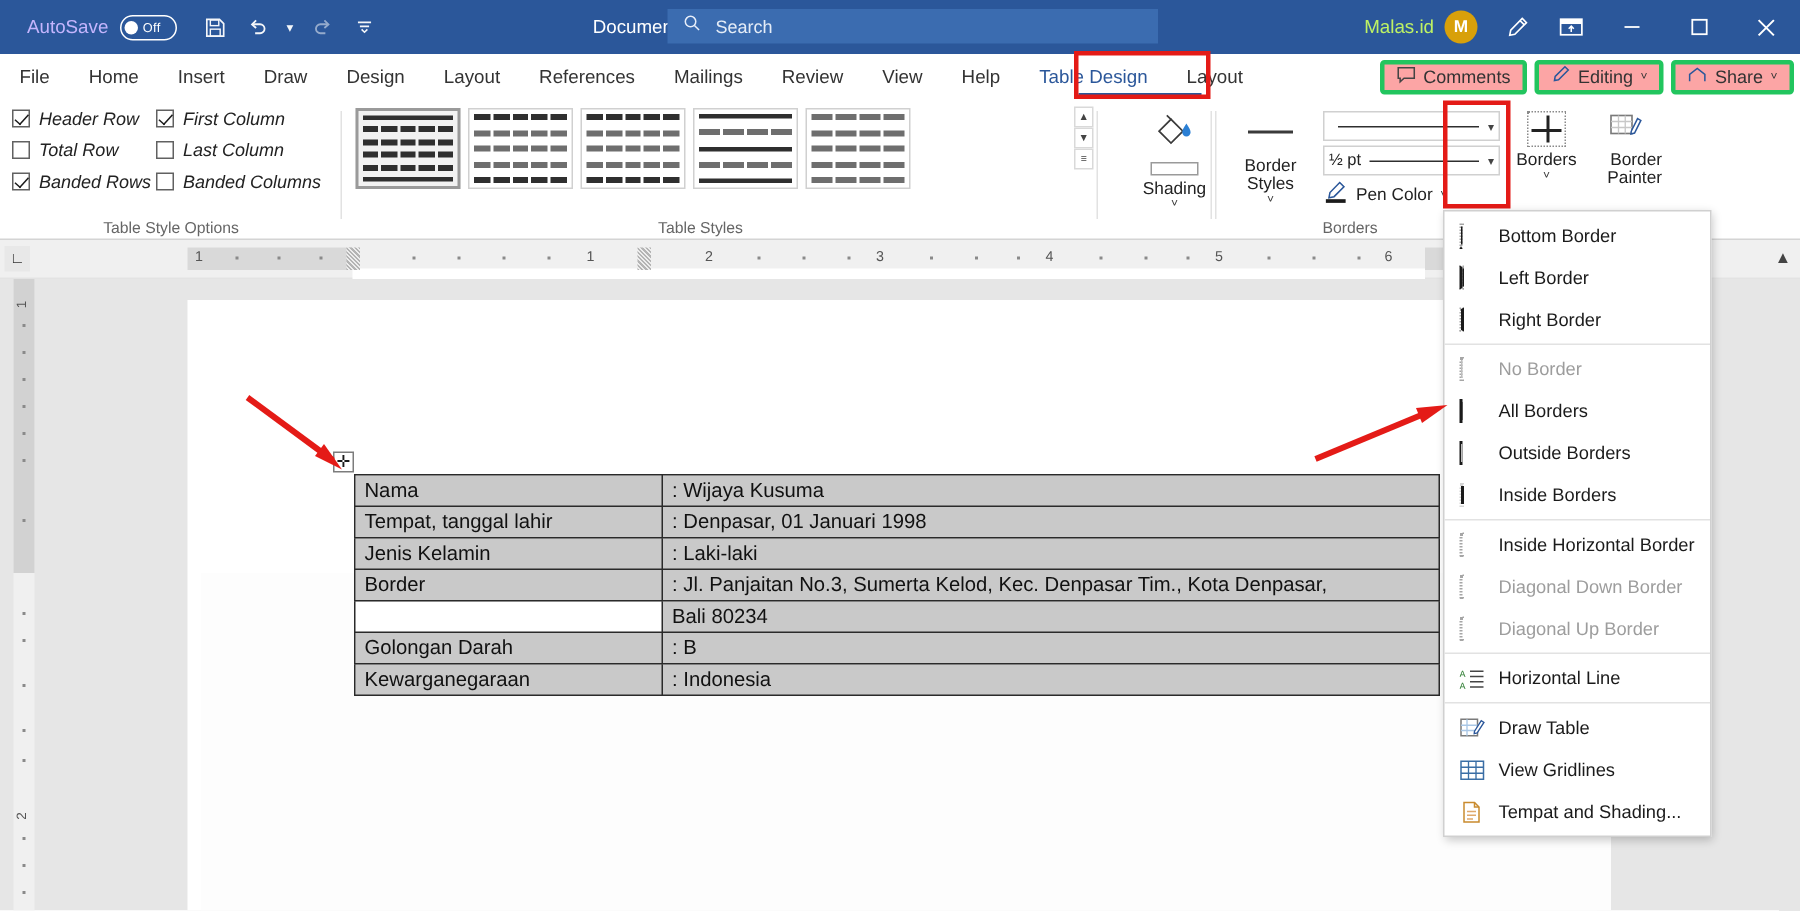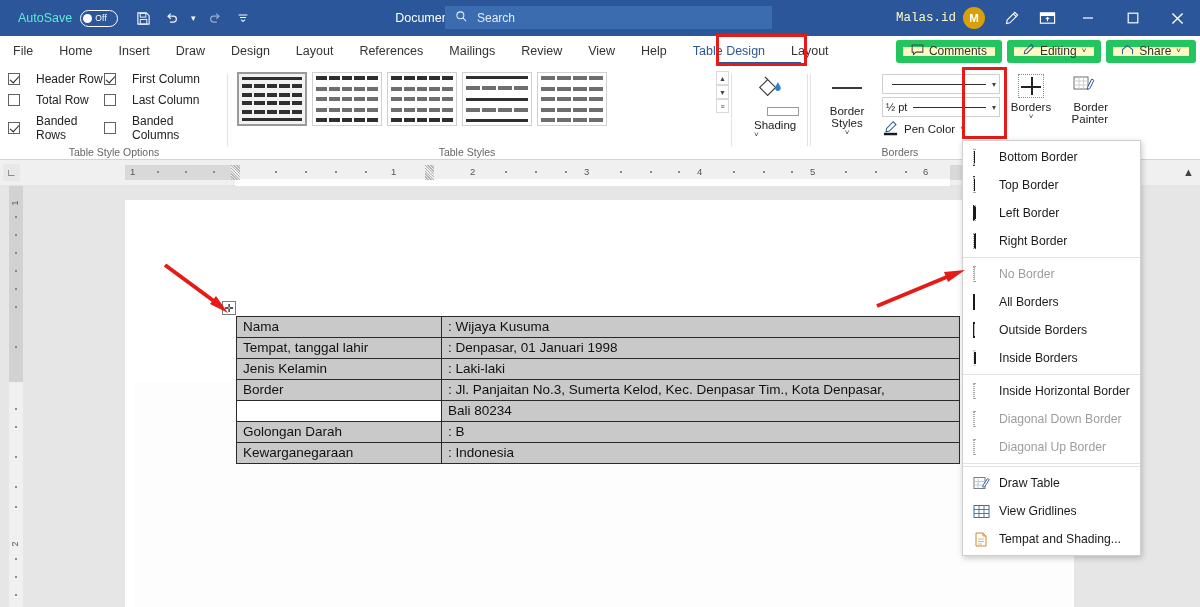--- a/index.html
+++ b/index.html
@@ -9,21 +9,21 @@
     overflow: hidden; background: #fff;
   }
   #app { position: relative; width: 1200px; height: 607px; }
 
   
   .titlebar {
     position: absolute; left: 0; top: 0; width: 1200px; height: 36px;
     background: #2b579a; display: flex; align-items: center; color: #fff;
   }
   .autosave-wrap { display: flex; align-items: center; margin-left: 18px; gap: 8px; }
-  .autosave-label { font-size: 12.5px; color: #5eead4; }
+  .autosave-label { font-size: 12.5px; color: #c4b5fd; }
   .toggle {
     width: 38px; height: 17px; border-radius: 9px; border: 1.3px solid #ffffff;
     display: flex; align-items: center; padding: 0 2px; gap: 3px; background: transparent;
   }
   .toggle .knob { width: 9px; height: 9px; border-radius: 50%; background: #fff; }
   .toggle .offtxt { font-size: 8.5px; color: #fff; letter-spacing: .2px; }
 
   .qat { display: flex; align-items: center; gap: 2px; margin-left: 12px; }
   .qbtn {
     width: 26px; height: 26px; display: flex; align-items: center; justify-content: center;
@@ -39,21 +39,21 @@
   .doctitle span { margin-left: -305px; }
 
   .searchbox {
     position: absolute; left: 445px; top: 6px; width: 327px; height: 23px;
     background: #3b6cb0; display: flex; align-items: center; padding-left: 10px; gap: 9px;
   }
   .searchbox .ph { font-size: 12px; color: #e4ecf7; }
 
   .tb-right { position: absolute; right: 0; top: 0; height: 36px; display: flex; align-items: center; }
   .user { display: flex; align-items: center; gap: 7px; margin-right: 8px; }
-  .user .uname { font-size: 12.5px; color: #fef9c3; font-family: Liberation Mono, monospace; }
+  .user .uname { font-size: 12.5px; color: #bef264; }
   .avatar {
     width: 22px; height: 22px; border-radius: 50%; background: #d8a00a; color: #fff;
     font-size: 11.5px; display: flex; align-items: center; justify-content: center; font-weight: 600;
   }
   .tb-icon { width: 36px; height: 36px; display: flex; align-items: center; justify-content: center; color: #fff; }
   .wbtn { width: 45px; height: 36px; display: flex; align-items: center; justify-content: center; color: #fff; font-size: 13px; }
 
   
   .tabstrip {
     position: absolute; left: 0; top: 36px; width: 1200px; height: 30px;
@@ -61,38 +61,38 @@
   }
   .tab { font-size: 12.5px; color: #333; padding: 0 13px; height: 30px; display: flex; align-items: center; white-space: nowrap; }
   .tab.active { color: #2b579a; }
   .tab.active::after {
     content: ""; position: absolute; bottom: 2px; height: 2px; background: #2b579a;
     width: 82px; left: 719px;
   }
   .tabs-right { position: absolute; right: 4px; top: 36px; height: 30px; display: flex; align-items: center; gap: 5px; }
   .pillbtn {
     display: flex; align-items: center; gap: 5px; font-size: 12px; color: #333;
-    border: 7px solid #22c55e; border-radius: 3px; height: 23px; padding: 0 8px; background: #fef9c3;
+    border: 3px solid #22c55e; border-radius: 3px; height: 23px; padding: 0 8px; background: #fca5a5;
   }
 
   
   .ribbon {
     position: absolute; left: 0; top: 66px; width: 1200px; height: 94px;
     background: #fff; border-bottom: 1px solid #d4d4d4;
   }
   .grp { position: absolute; top: 0; height: 94px; }
   .grp-label {
     position: absolute; bottom: 2px; width: 100%; text-align: center;
     font-size: 10.5px; color: #666;
   }
   .grp-sep { position: absolute; top: 8px; width: 1px; height: 72px; background: #e2e2e2; }
 
   
   .tso { position: absolute; left: 8px; top: 6px; display: grid; grid-template-columns: 96px 120px; row-gap: 7px; }
-  .cbrow { display: flex; align-items: center; gap: 16px; font-size: 12px; color: #222; }
+  .cbrow { display: flex; align-items: center; gap: 6px; font-size: 12px; color: #222; font-style: italic; }
   .cb { width: 12px; height: 12px; border: 1px solid #616161; background: #fff; position: relative; flex: none; }
   .cb.on::after {
     content: ""; position: absolute; left: 3px; top: 0px; width: 4px; height: 8px;
     border: solid #1a1a1a; border-width: 0 1.6px 1.6px 0; transform: rotate(42deg);
   }
 
   
   .gallery { position: absolute; left: 5px; top: 6px; display: flex; gap: 5px; }
   .tstyle {
     width: 70px; height: 54px; background: #fff; border: 1px solid #d0d0d0;
@@ -102,21 +102,21 @@
   .trow { display: flex; gap: 2px; justify-content: space-between; }
   .tcell { flex: 1; height: 4px; background: #2f2f2f; }
   .tcell.lite { background: #6e6e6e; }
   .full-line { height: 3px; background: #2f2f2f; width: 100%; }
 
   .gal-scroll { position: absolute; right: 3px; top: 5px; width: 13px; }
   .gs { width: 13px; height: 14px; border: 1px solid #d9d9d9; background: #fff;
         display: flex; align-items: center; justify-content: center; font-size: 7px; color: #444; }
 
   
-  .shading { position: absolute; left: 18px; top: 7px; width: 58px; text-align: left; }
+  .shading { position: absolute; left: 18px; top: 7px; width: 58px; text-align: center; }
   .shading .swatch { width: 32px; height: 9px; border: 1px solid #9a9a9a; background: #fff; margin: 2px auto 0; }
   .btn-label { font-size: 11.5px; color: #222; margin-top: 3px; }
   .caret { font-size: 8px; color: #333; line-height: 8px; }
 
   
   .bstyles { position: absolute; left: 6px; top: 8px; width: 62px; text-align: center; }
   .bstyles .preview { width: 46px; height: 28px; background: #fff; margin: 0 auto; display: flex; align-items: center; justify-content: center; }
   .bstyles .pline { width: 30px; height: 2px; background: #3a3a3a; }
 
   .bcombos { position: absolute; left: 72px; top: 8px; width: 118px; }
@@ -732,24 +732,20 @@
   </tbody>
     </table>
 
   <div class="dropdown">
 
     <div class="mi">
       <span class="micon"><span class="bi bottom"><i class="vmid"></i><i class="hmid"></i></span></span>
       <span class="mlabel">Bottom Border</span>
     </div>
     <div class="mi">
-      <span class="micon"><span class="bi top"><i class="vmid"></i><i class="hmid"></i></span></span>
-      <span class="mlabel">Top Border</span>
-    </div>
-    <div class="mi">
       <span class="micon"><span class="bi left"><i class="vmid"></i><i class="hmid"></i></span></span>
       <span class="mlabel">Left Border</span>
     </div>
     <div class="mi">
       <span class="micon"><span class="bi right"><i class="vmid"></i><i class="hmid"></i></span></span>
       <span class="mlabel">Right Border</span>
     </div>
 
     <div class="misep"></div>
 
@@ -788,20 +784,30 @@
       <span class="micon">
         <span class="bi"><svg class="diag" viewBox="0 0 15 13">
               <path d="M0.5 12.5L14.5 0.5" stroke="#8c8c8c" stroke-width="1.1" fill="none"></path>
             </svg></span>
       </span>
       <span class="mlabel">Diagonal Up Border</span>
     </div>
 
     <div class="misep"></div>
 
+    <div class="mi">
+      <span class="micon">
+        <svg width="17" height="15" viewBox="0 0 17 15">
+          <text x="0" y="6.5" font-size="6" fill="#2e7d32" font-family="Liberation Sans">A</text>
+          <text x="0" y="14" font-size="6" fill="#2e7d32" font-family="Liberation Sans">A</text>
+          <path d="M7 2.5h9M7 6h9M7 9.5h9M7 13h9" stroke="#444" stroke-width="1"></path>
+        </svg>
+      </span>
+      <span class="mlabel">Horizontal Line</span>
+    </div>
 
     <div class="misep"></div>
 
     <div class="mi">
       <span class="micon">
         <svg width="17" height="15" viewBox="0 0 17 15">
           <rect x="1" y="1.5" width="11" height="11" fill="#fff" stroke="#7a7a7a" stroke-width="1"></rect>
           <path d="M1 5.5h11M1 9h11M5 1.5v11" stroke="#a9c7e6" stroke-width=".9"></path>
           <path d="M10 9.5l4.5-7 1.8 1.1-4.5 7-2 .5z" fill="#fff" stroke="#2b579a" stroke-width=".9"></path>
         </svg>

